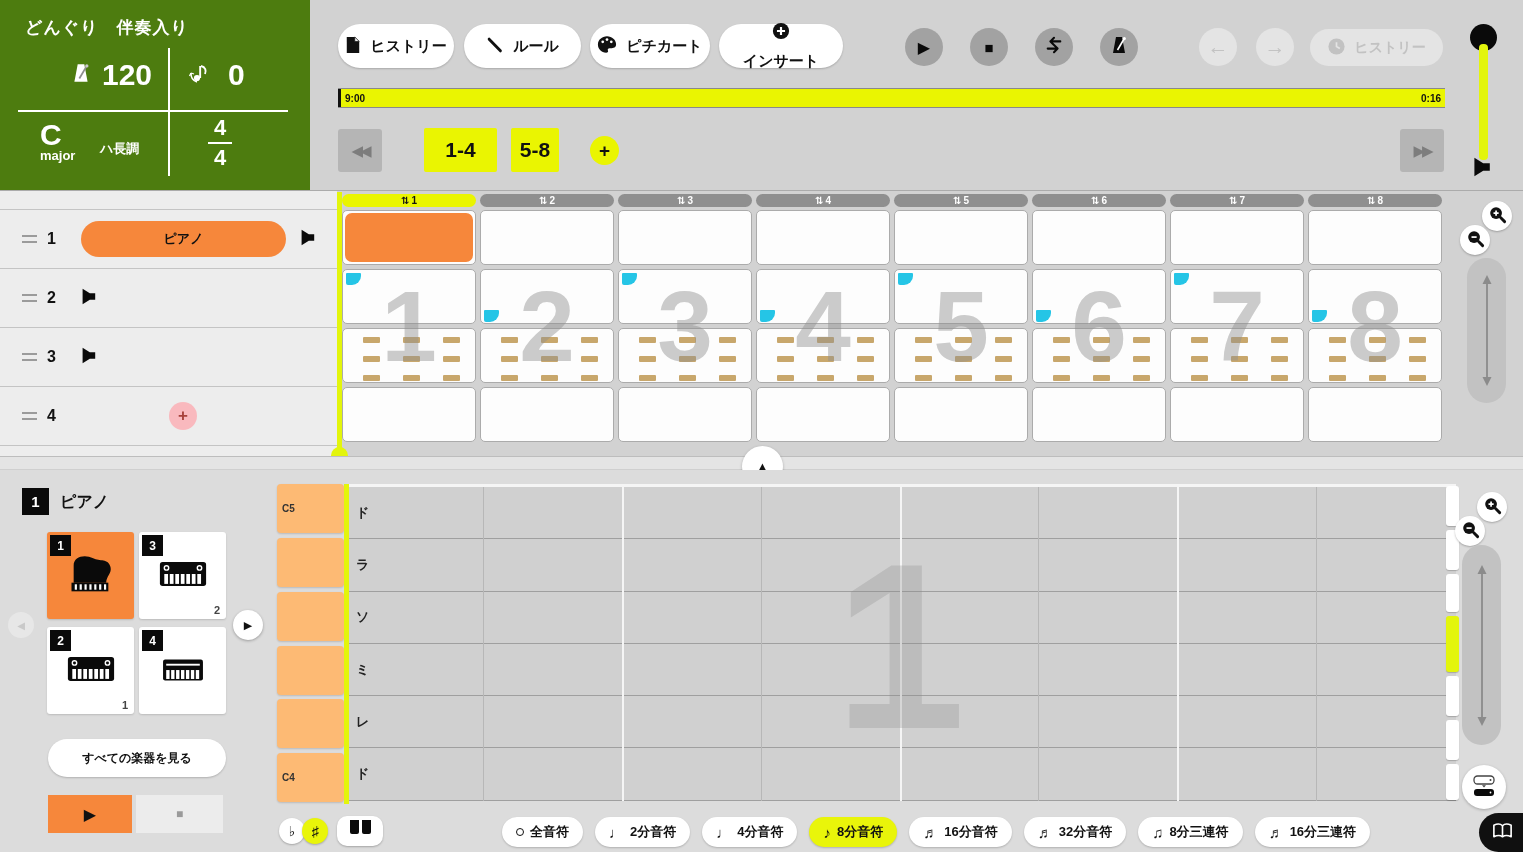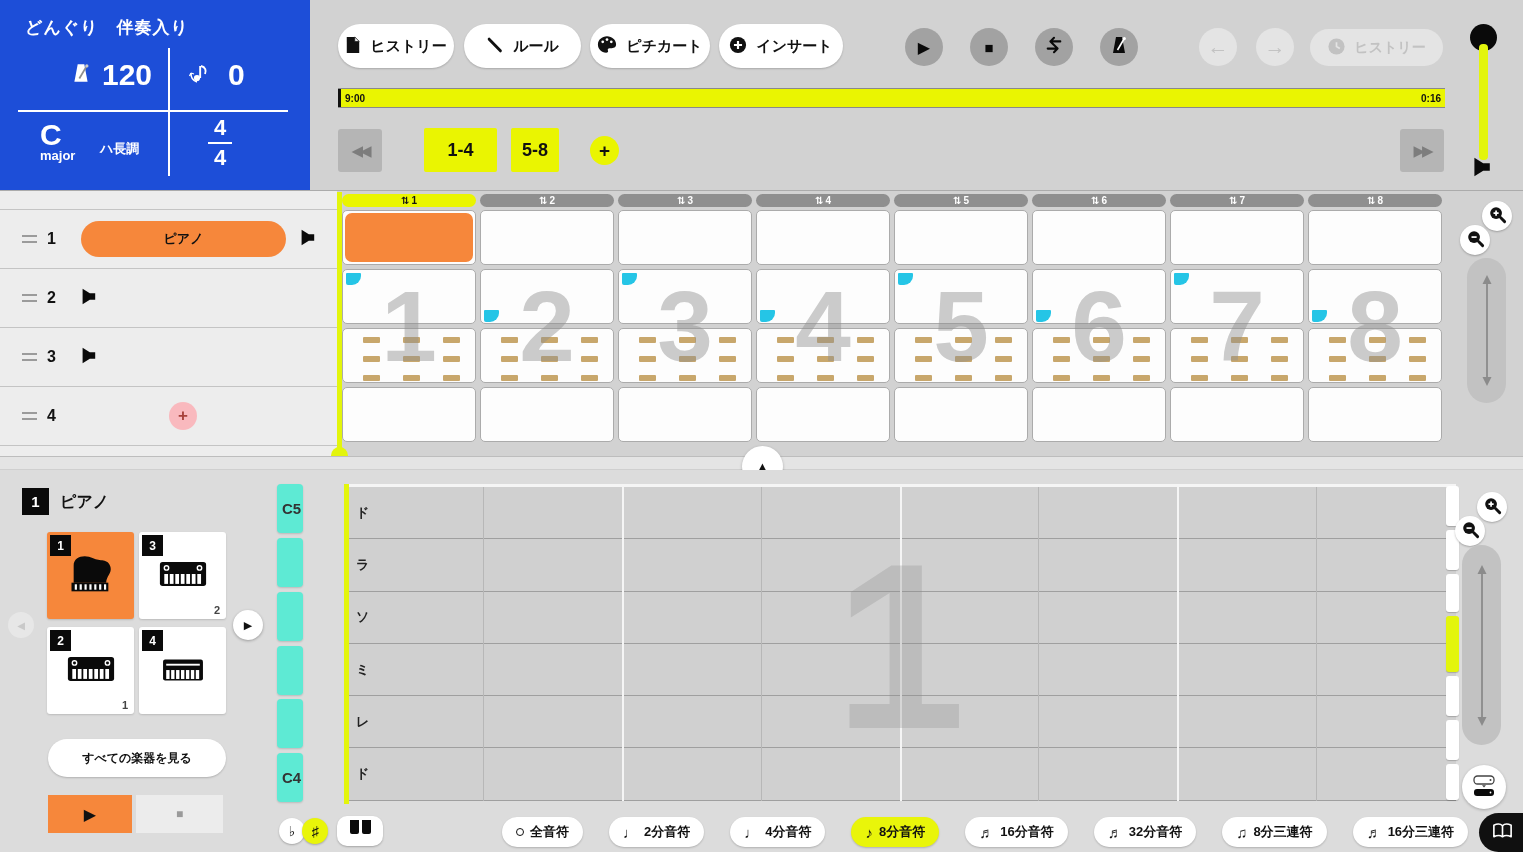--- a/index.html
+++ b/index.html
@@ -1,21 +1,21 @@
 <!DOCTYPE html>
 <html><head>
 <meta charset="utf-8">
 <style>
   * { margin:0; padding:0; box-sizing:border-box; }
   html,body { background:#bfbfbf; }
   body { font-family:"Liberation Sans","DejaVu Sans",sans-serif; }
   .screen { position:relative; width:1523px; height:852px; background:#d2d2d2; overflow:hidden; }
 
   
-  .info-panel { position:absolute; left:0; top:0; width:310px; height:190px; background:#1d4ed8; color:#fff; }
+  .info-panel { position:absolute; left:0; top:0; width:310px; height:190px; background:#4d7c0f; color:#fff; }
   .info-title { position:absolute; left:25px; top:16px; font-size:17px; font-weight:bold; letter-spacing:1px; }
   .info-vline { position:absolute; left:168px; top:48px; width:2px; height:128px; background:#fff; }
   .info-hline { position:absolute; left:18px; top:110px; width:270px; height:2px; background:#fff; }
   .tempo-val,.swing-val { font-size:30px; font-weight:bold; }
   .tempo-box { position:absolute; left:70px; top:58px; display:flex; align-items:center; gap:10px; }
   .swing-box { position:absolute; left:188px; top:58px; display:flex; align-items:center; gap:14px; }
   .key-box { position:absolute; left:40px; top:120px; }
   .key-letter { font-size:30px; font-weight:bold; line-height:30px; }
   .key-mode { font-size:13px; font-weight:bold; margin-top:-2px; }
   .key-name { position:absolute; left:100px; top:140px; font-size:13px; font-weight:bold; }
@@ -39,21 +39,21 @@
   .timeline { position:absolute; left:338px; top:88px; width:1107px; height:20px; background:#eaf501;
     border-top:1px solid #8a8a8a; border-bottom:1px solid #8a8a8a; font-size:10px; font-weight:bold; color:#111; }
   .timeline .tick { position:absolute; left:0; top:0; width:3px; height:18px; background:#111; }
   .timeline .t-start { position:absolute; left:7px; top:4px; }
   .timeline .t-end { position:absolute; right:4px; top:4px; }
 
   
   .seek-btn { position:absolute; top:129px; width:44px; height:43px; background:#b5b5b5; border-radius:3px;
     display:flex; align-items:center; justify-content:center; color:#7d7d7d; font-size:15px; letter-spacing:-3px; font-weight:bold; }
   .sec-tab { position:absolute; top:128px; height:44px; background:#eaf501; display:flex; align-items:center; justify-content:center;
-    font-size:18px; font-weight:bold; color:#111; border-radius:2px; }
+    font-size:21px; font-weight:bold; color:#111; border-radius:2px; }
   .sec-add { position:absolute; left:590px; top:136px; width:29px; height:29px; border-radius:50%; background:#eaf501;
     display:flex; align-items:center; justify-content:center; font-size:19px; font-weight:bold; color:#111; }
 
   
   .seq-wrap { position:absolute; left:0; top:190px; width:1523px; height:266px; border-top:1px solid #ababab; }
   .track-panel { position:absolute; left:0; top:0; width:337px; height:266px; background:#ededed; }
   .t-row { position:absolute; left:0; width:337px; height:59px; border-top:1px solid #c4c4c4; display:flex; align-items:center; }
   .handle { width:15px; margin-left:22px; height:8px; border-top:2px solid #9b9b9b; border-bottom:2px solid #9b9b9b; }
   .t-num { width:20px; margin-left:10px; font-size:16px; font-weight:bold; color:#111; }
   .t-pill { width:205px; height:36px; margin-left:14px; border-radius:18px; display:flex; align-items:center; justify-content:center;
@@ -105,22 +105,22 @@
   .sub-num { position:absolute; right:6px; bottom:3px; font-size:11px; font-weight:bold; color:#444; }
   .nav-prev { left:8px; top:142px; width:26px; height:26px; background:#e7e7e7; color:#c9c9c9; font-size:10px; }
   .nav-next { left:233px; top:140px; width:30px; height:30px; background:#fff; color:#111; font-size:11px; box-shadow:0 1px 3px rgba(0,0,0,.3); }
   .see-all { position:absolute; left:48px; top:269px; width:178px; height:38px; border-radius:19px; background:#fff;
     display:flex; align-items:center; justify-content:center; font-size:12px; font-weight:bold; color:#111; box-shadow:0 1px 2px rgba(0,0,0,.2); }
   .mini-play { position:absolute; left:48px; top:325px; width:84px; height:38px; background:#f6873b;
     display:flex; align-items:center; justify-content:center; color:#111; font-size:16px; }
   .mini-stop { position:absolute; left:136px; top:325px; width:87px; height:38px; background:#ececec;
     display:flex; align-items:center; justify-content:center; color:#9a9a9a; font-size:12px; }
 
-  .key-cell { position:absolute; left:277px; width:26px; height:49px; background:#5eead4; border-radius:4px;
-    box-shadow:0 1px 2px rgba(0,0,0,.15); font-size:15px; font-weight:bold; color:#333;
+  .key-cell { position:absolute; left:277px; width:67px; height:49px; background:#fdba74; border-radius:4px;
+    box-shadow:0 1px 2px rgba(0,0,0,.15); font-size:10px; font-weight:bold; color:#333;
     display:flex; align-items:center; padding-left:5px; }
 
   .roll { position:absolute; left:344px; top:14px; width:1112px; height:317px; background:#d0d0d0;
     border-top:3px solid #f5f5f5; }
   .roll-row { position:relative; height:52.3px; border-bottom:1px solid #9f9f9f; display:flex; align-items:center; }
   .roll-row span { margin-left:12px; font-size:13px; font-weight:bold; color:#222; }
   .vline { position:absolute; top:0; bottom:0; width:1px; background:#b7b7b7; }
   .vline.white { width:2px; background:#f5f5f5; }
   .roll-wm { position:absolute; left:0; right:0; top:20px; height:280px; line-height:280px; text-align:center;
     font-size:235px; font-weight:bold; color:#8a8a8a; opacity:.28; pointer-events:none; }
@@ -132,21 +132,21 @@
   .book-btn { position:absolute; left:1479px; top:343px; width:44px; height:39px; background:#101010;
     border-radius:20px 0 0 20px; display:flex; align-items:center; justify-content:flex-start; padding-left:12px; }
 
   
   .acc-btn { position:absolute; top:348px; width:26px; height:26px; border-radius:50%; background:#fff;
     display:flex; align-items:center; justify-content:center; font-size:14px; font-weight:bold; color:#111; box-shadow:0 1px 2px rgba(0,0,0,.25); }
   .acc-btn.on { background:#e9f50a; }
   .keys-toggle { position:absolute; left:337px; top:346px; width:46px; height:30px; background:#fff; border-radius:10px;
     box-shadow:0 1px 2px rgba(0,0,0,.25); }
   .keys-toggle i { position:absolute; top:4px; width:9px; height:14px; background:#0a0a0a; border-radius:0 0 2px 2px; }
-  .note-row { position:absolute; left:502px; top:347px; display:flex; gap:26px; }
+  .note-row { position:absolute; left:502px; top:347px; display:flex; gap:12px; }
   .note-btn { height:30px; border-radius:15px; background:#fff; display:flex; align-items:center; justify-content:center;
     padding:0 14px; font-size:13px; font-weight:bold; color:#111; gap:6px; box-shadow:0 1px 2px rgba(0,0,0,.2); white-space:nowrap; }
   .note-btn.sel { background:#e9f50a; }
   .note-btn .glyph { font-size:15px; }
   .note-btn .circ { width:8px; height:8px; border:1.8px solid #111; border-radius:50%; display:inline-block; }
 </style>
 </head>
 <body>
 
 <div class="screen">
@@ -204,21 +204,21 @@
   </div>
   <div class="pill-btn" style="left:590px;width:120px;">
     <span><svg width="20" height="19" viewBox="0 0 22 20">
           <path d="M11 1 C5.5 1 1 5 1 10 c0 5 4 9 9 9 c2 0 2.6-1.3 2-2.3 c-.6-1.2 .3-2.7 1.8-2.7 h2.4 C19.4 14 21 12.4 21 10 21 5 16.5 1 11 1 z" fill="#111"></path>
           <circle cx="6.3" cy="7" r="1.5" fill="#fff"></circle>
           <circle cx="11" cy="4.6" r="1.5" fill="#fff"></circle>
           <circle cx="15.7" cy="7" r="1.5" fill="#fff"></circle>
         </svg></span>
     <span>ピチカート</span>
   </div>
-  <div class="pill-btn" style="left:719px;width:124px;">
+  <div class="pill-btn" style="left:719px;width:124px;flex-direction:column;">
     <span><svg width="18" height="18" viewBox="0 0 20 20">
           <circle cx="10" cy="10" r="9" fill="#111"></circle>
           <path d="M10 5.5 v9 M5.5 10 h9" stroke="#fff" stroke-width="2.4"></path>
         </svg></span>
     <span>インサート</span>
   </div>
 
   <div class="circle-btn transport" style="left:905px;">
     <span style="font-size:16px;color:#0a0a0a;">▶</span>
   </div>

